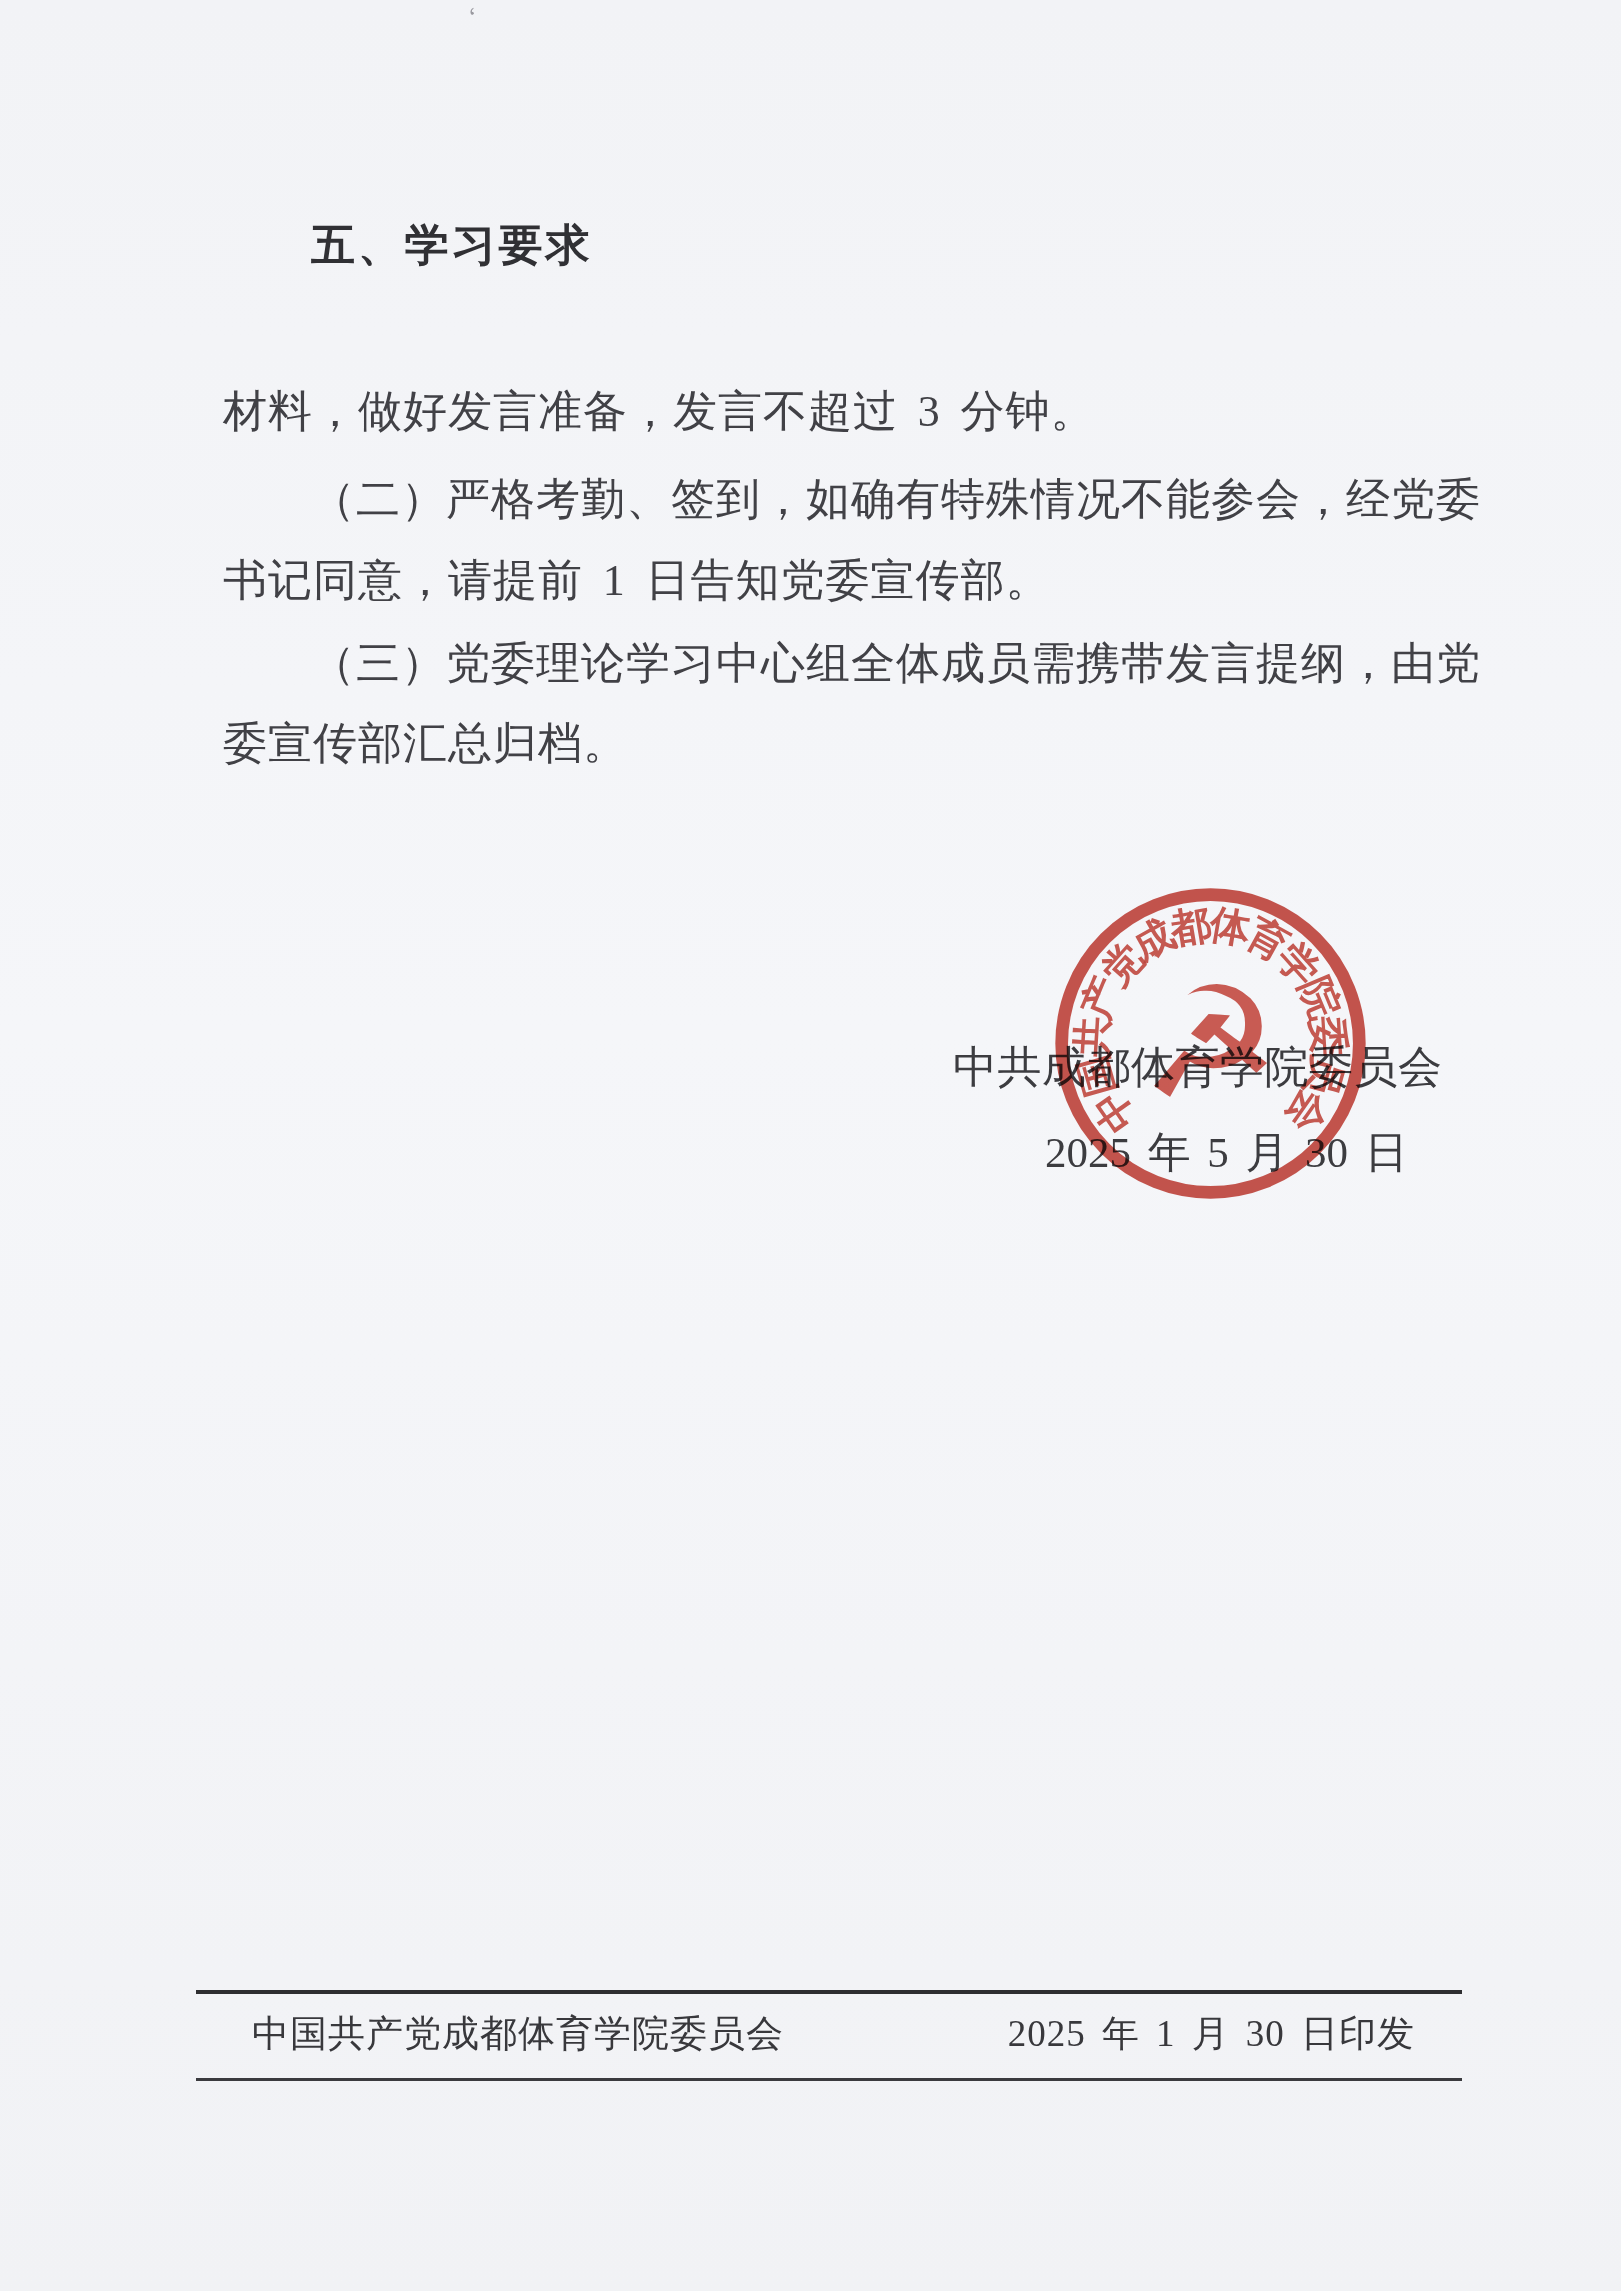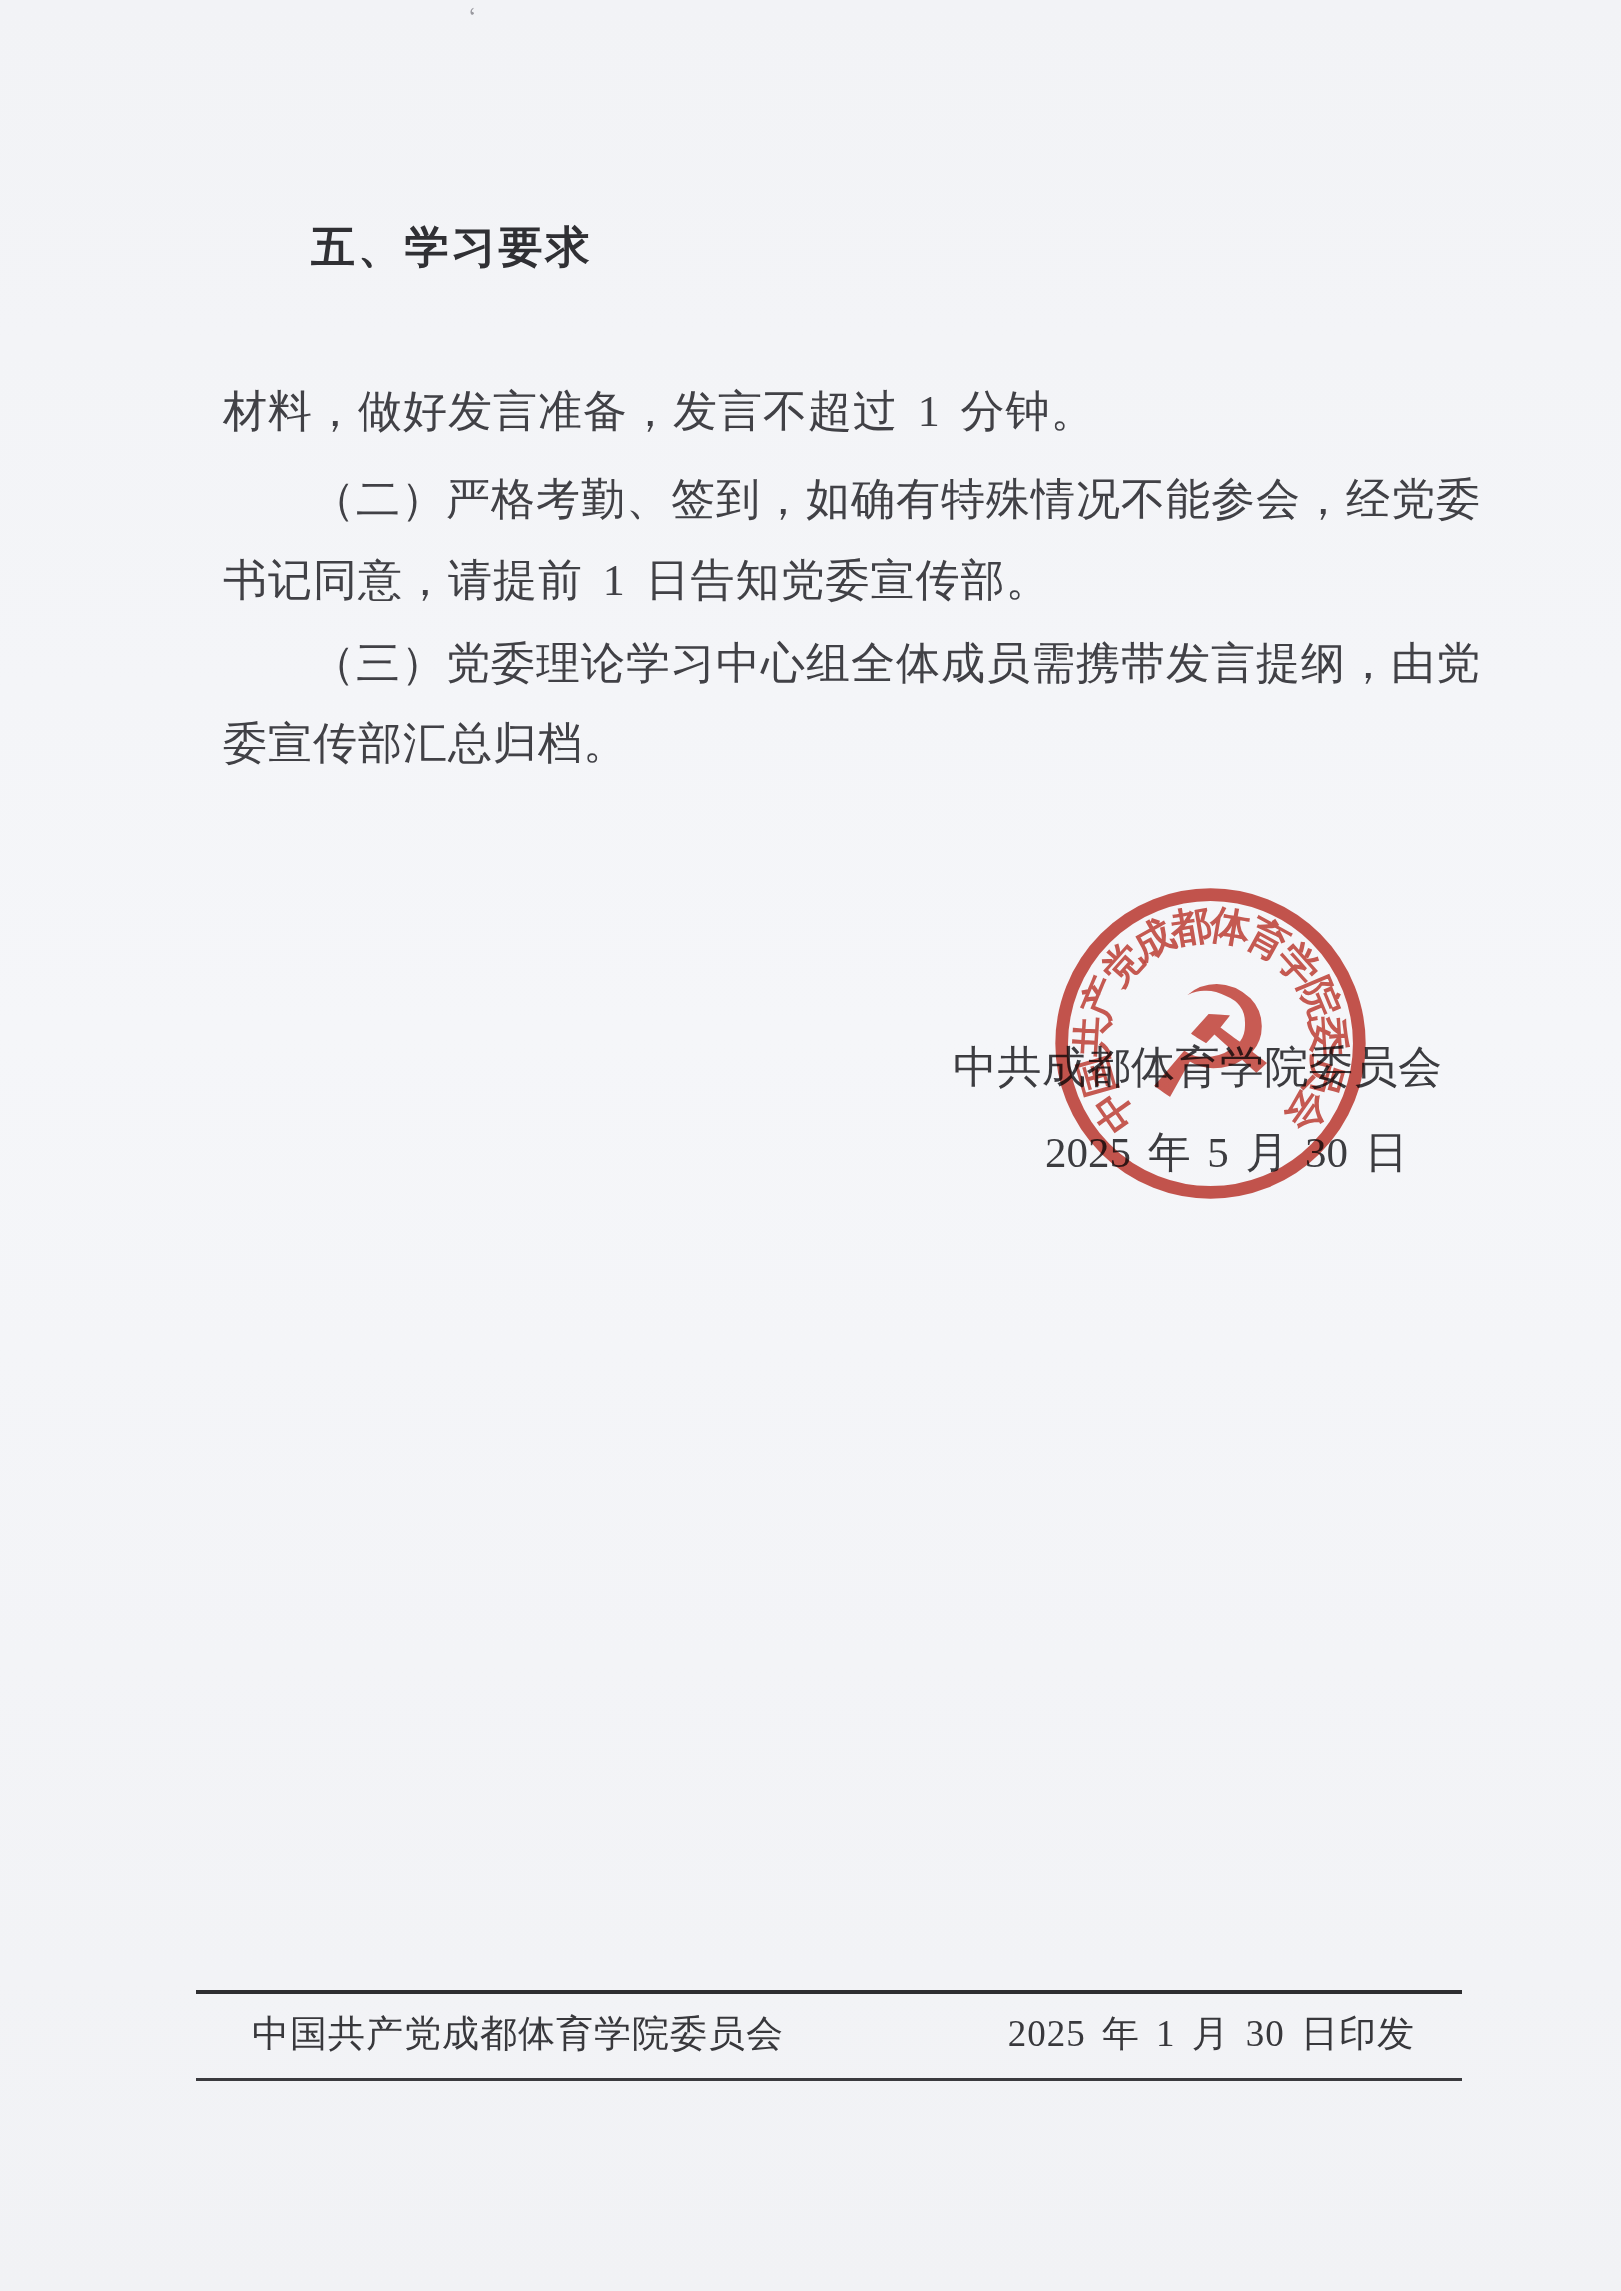--- a/index.html
+++ b/index.html
@@ -17,21 +17,21 @@
     font-size:25.5px;color:#9a9aa0;transform:rotate(-12deg);
   }
   .line{
     position:absolute;left:223px;width:1266px;height:55px;
     font-size:44px;line-height:52px;letter-spacing:1px;word-spacing:7.8px;
     white-space:nowrap;color:#414146;
   }
   .indent{text-indent:88px;}
   .heading{
     position:absolute;left:223px;top:222px;width:1266px;height:55px;
-    font-family:Liberation Serif, serif;
+    font-family:Liberation Mono, monospace;
     font-weight:700;font-size:44px;line-height:52px;letter-spacing:2.9px;
     text-indent:88px;color:#303034;white-space:nowrap;
   }
   .l1{top:308px;} .l2{top:386px;} .l3{top:474px;}
   .l4{top:555px;} .l5{top:638px;} .l6{top:718px;}
 
   .signature{
     position:absolute;left:953px;top:1043px;
     font-size:44px;line-height:49px;letter-spacing:0.5px;
     color:#3c3c40;white-space:nowrap;text-align:center;
@@ -73,21 +73,21 @@
 </style>
 </head>
 <body>
 
 <div class="page">
 
   <span class="artifact">ʻ</span>
 
   <div class="heading">五、学习要求</div>
 
-  <div class="line l2">材料，做好发言准备，发言不超过 1 分钟。</div>
+  <div class="line l2">材料，做好发言准备，发言不超过 3 分钟。</div>
   <div class="line l3 indent">（二）严格考勤、签到，如确有特殊情况不能参会，经党委</div>
   <div class="line l4">书记同意，请提前 1 日告知党委宣传部。</div>
   <div class="line l6">委宣传部汇总归档。</div>
   <div class="line l5 indent">（三）党委理论学习中心组全体成员需携带发言提纲，由党</div>
 
   <div class="signature">中共成都体育学院委员会</div>
   <div class="sigdate">2025 年 5 月 30 日</div>
 
   <div class="seal">
     <svg viewBox="0 0 334 334" width="327" height="327">

